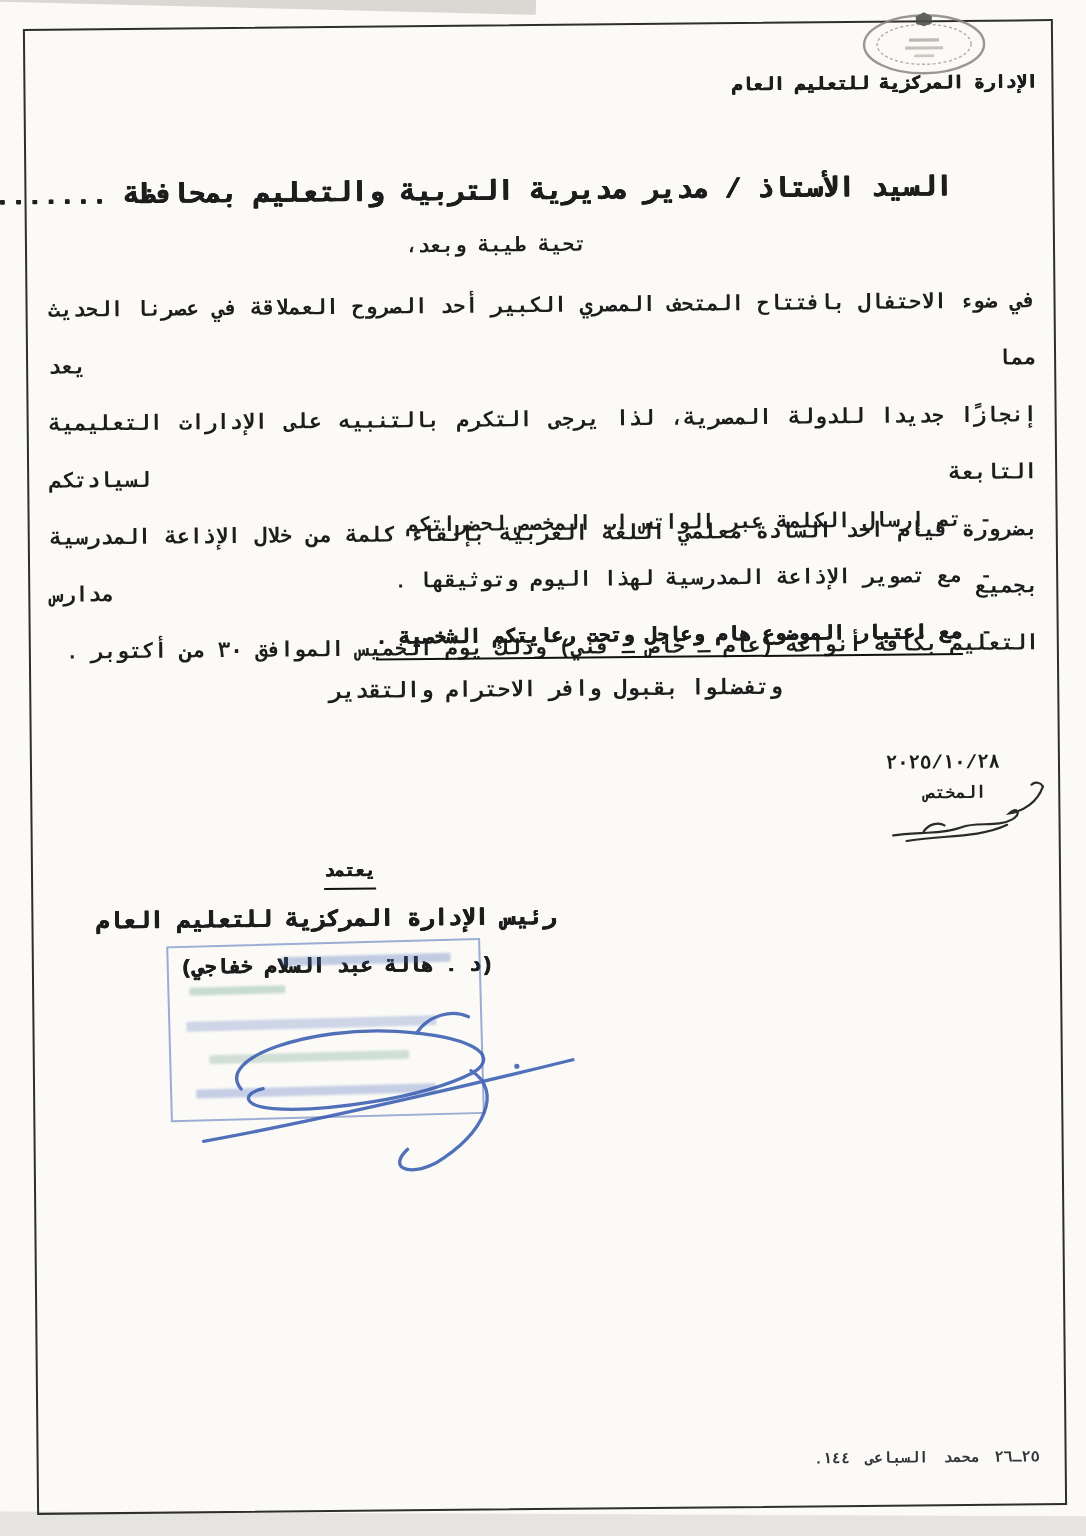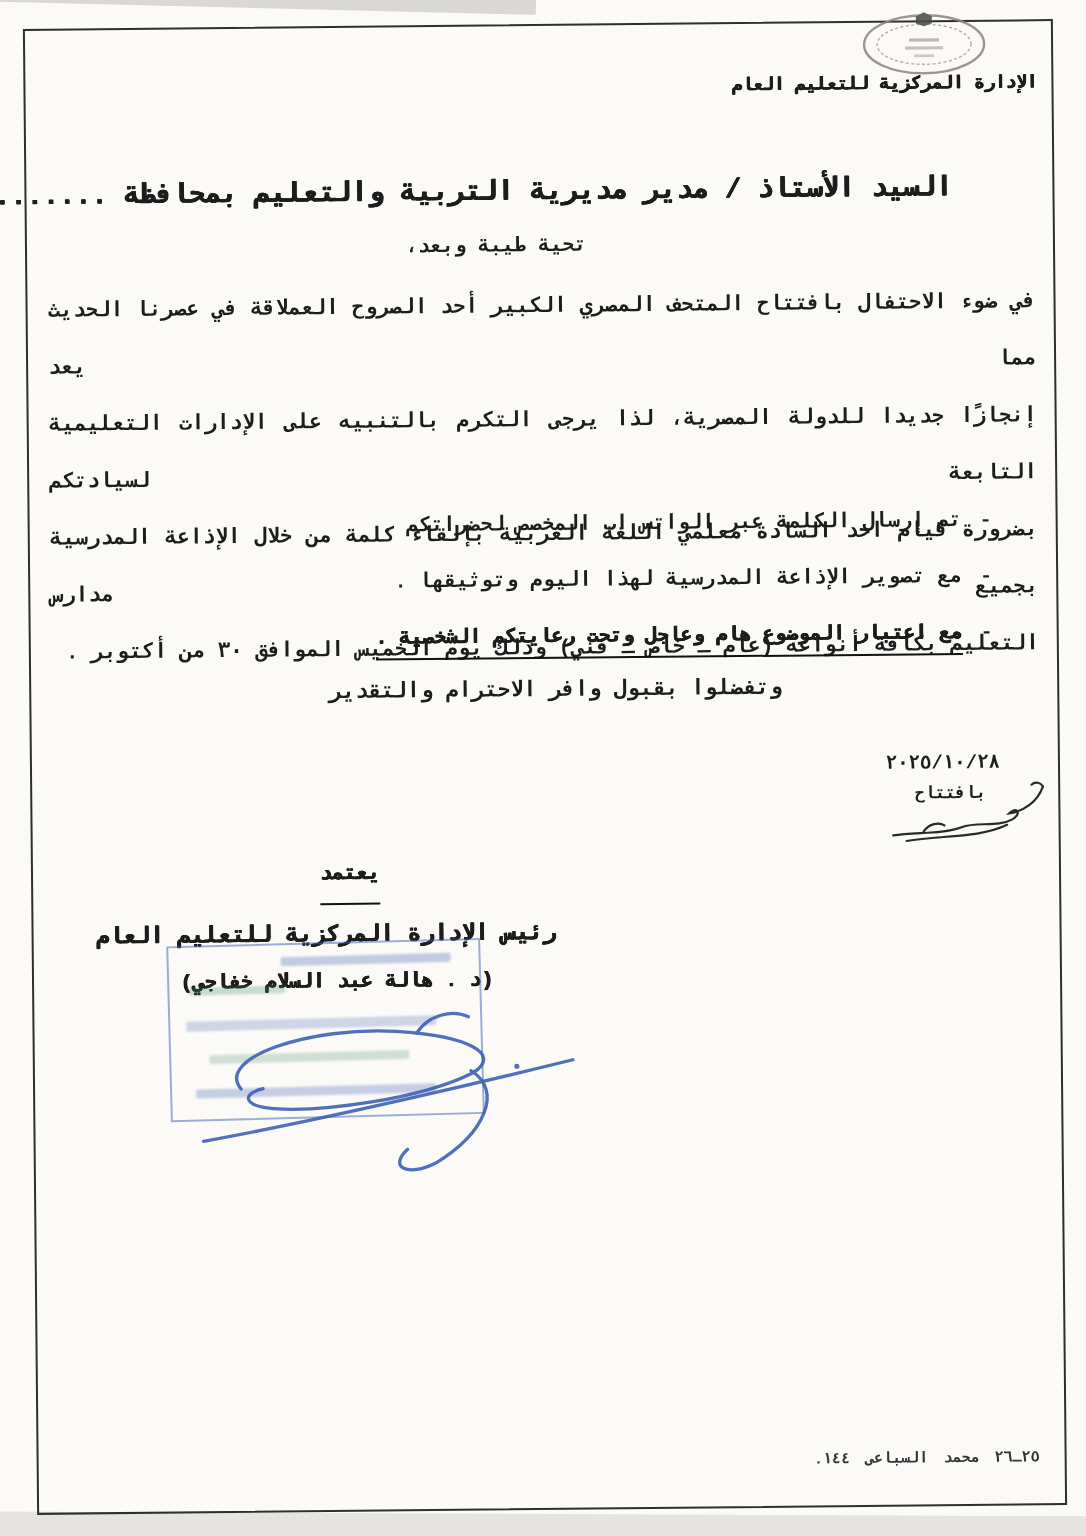--- a/index.html
+++ b/index.html
@@ -38,21 +38,21 @@
 
   .closing{position:absolute;left:330px;top:676px;font-size:21.5px;white-space:nowrap;}
 
   
   .date{position:absolute;right:86px;top:754px;font-size:19px;direction:ltr;letter-spacing:1px;white-space:nowrap;}
   .specialist{position:absolute;right:100px;top:786px;font-size:17px;}
   .sig-black{position:absolute;right:30px;top:778px;width:190px;height:76px;}
 
   
   .approval{position:absolute;left:115px;top:858px;width:440px;text-align:center;}
-  .approve-label{display:inline-block;font-size:20px;border-bottom:2.2px solid #111;padding-bottom:18px;margin-left:28px;}
+  .approve-label{display:inline-block;font-size:17px;border-bottom:2.2px solid #111;padding-bottom:7px;margin-left:28px;}
   .approver-title{margin-top:15px;font-size:22.5px;white-space:nowrap;}
   .approver-name{margin-top:20px;font-size:20px;white-space:nowrap;}
 
   
   .stamp{position:absolute;left:166px;top:940px;width:310px;height:172px;border:2px solid rgba(58,95,178,.5);transform:rotate(-1deg);}
   .stamp-lines{position:absolute;inset:0;filter:blur(1px);}
   .stamp-lines div{position:absolute;border-radius:2px;}
   .sl1{top:12px;right:28px;width:170px;height:9px;background:rgba(58,95,178,.30);}
   .sl2{top:40px;left:20px;width:96px;height:8px;background:rgba(70,140,110,.28);}
   .sl3{top:74px;left:16px;width:250px;height:10px;background:rgba(58,95,178,.24);}
@@ -105,21 +105,21 @@
       </div>
       <div class="bullet-item">
         <span class="dash">-</span>
         <span class="emph-text heavy rtl" lang="ar">مع اعتبار الموضوع هام وعاجل وتحت رعايتكم الشخصية .</span>
       </div>
     </div>
 
     <div class="closing rtl" lang="ar">وتفضلوا بقبول وافر الاحترام والتقدير</div>
 
     <div class="date">٢٠٢٥/١٠/٢٨</div>
-    <div class="specialist rtl" lang="ar">بافتتاح</div>
+    <div class="specialist rtl" lang="ar">المختص</div>
     <svg class="sig-black" viewBox="0 0 200 76">
       <g fill="none" stroke="#2a2a2a" stroke-width="2.3" stroke-linecap="round">
         <path d="M186,12 C180,28 166,38 150,40 C158,32 164,40 154,46 C138,55 116,48 100,54 C78,62 50,58 28,62"></path>
         <path d="M148,52 C118,66 78,62 42,68"></path>
         <path d="M186,12 C184,8 178,6 174,10"></path>
         <path d="M60,58 C66,50 76,48 82,52"></path>
       </g>
     </svg>
 
     <div class="approval">

